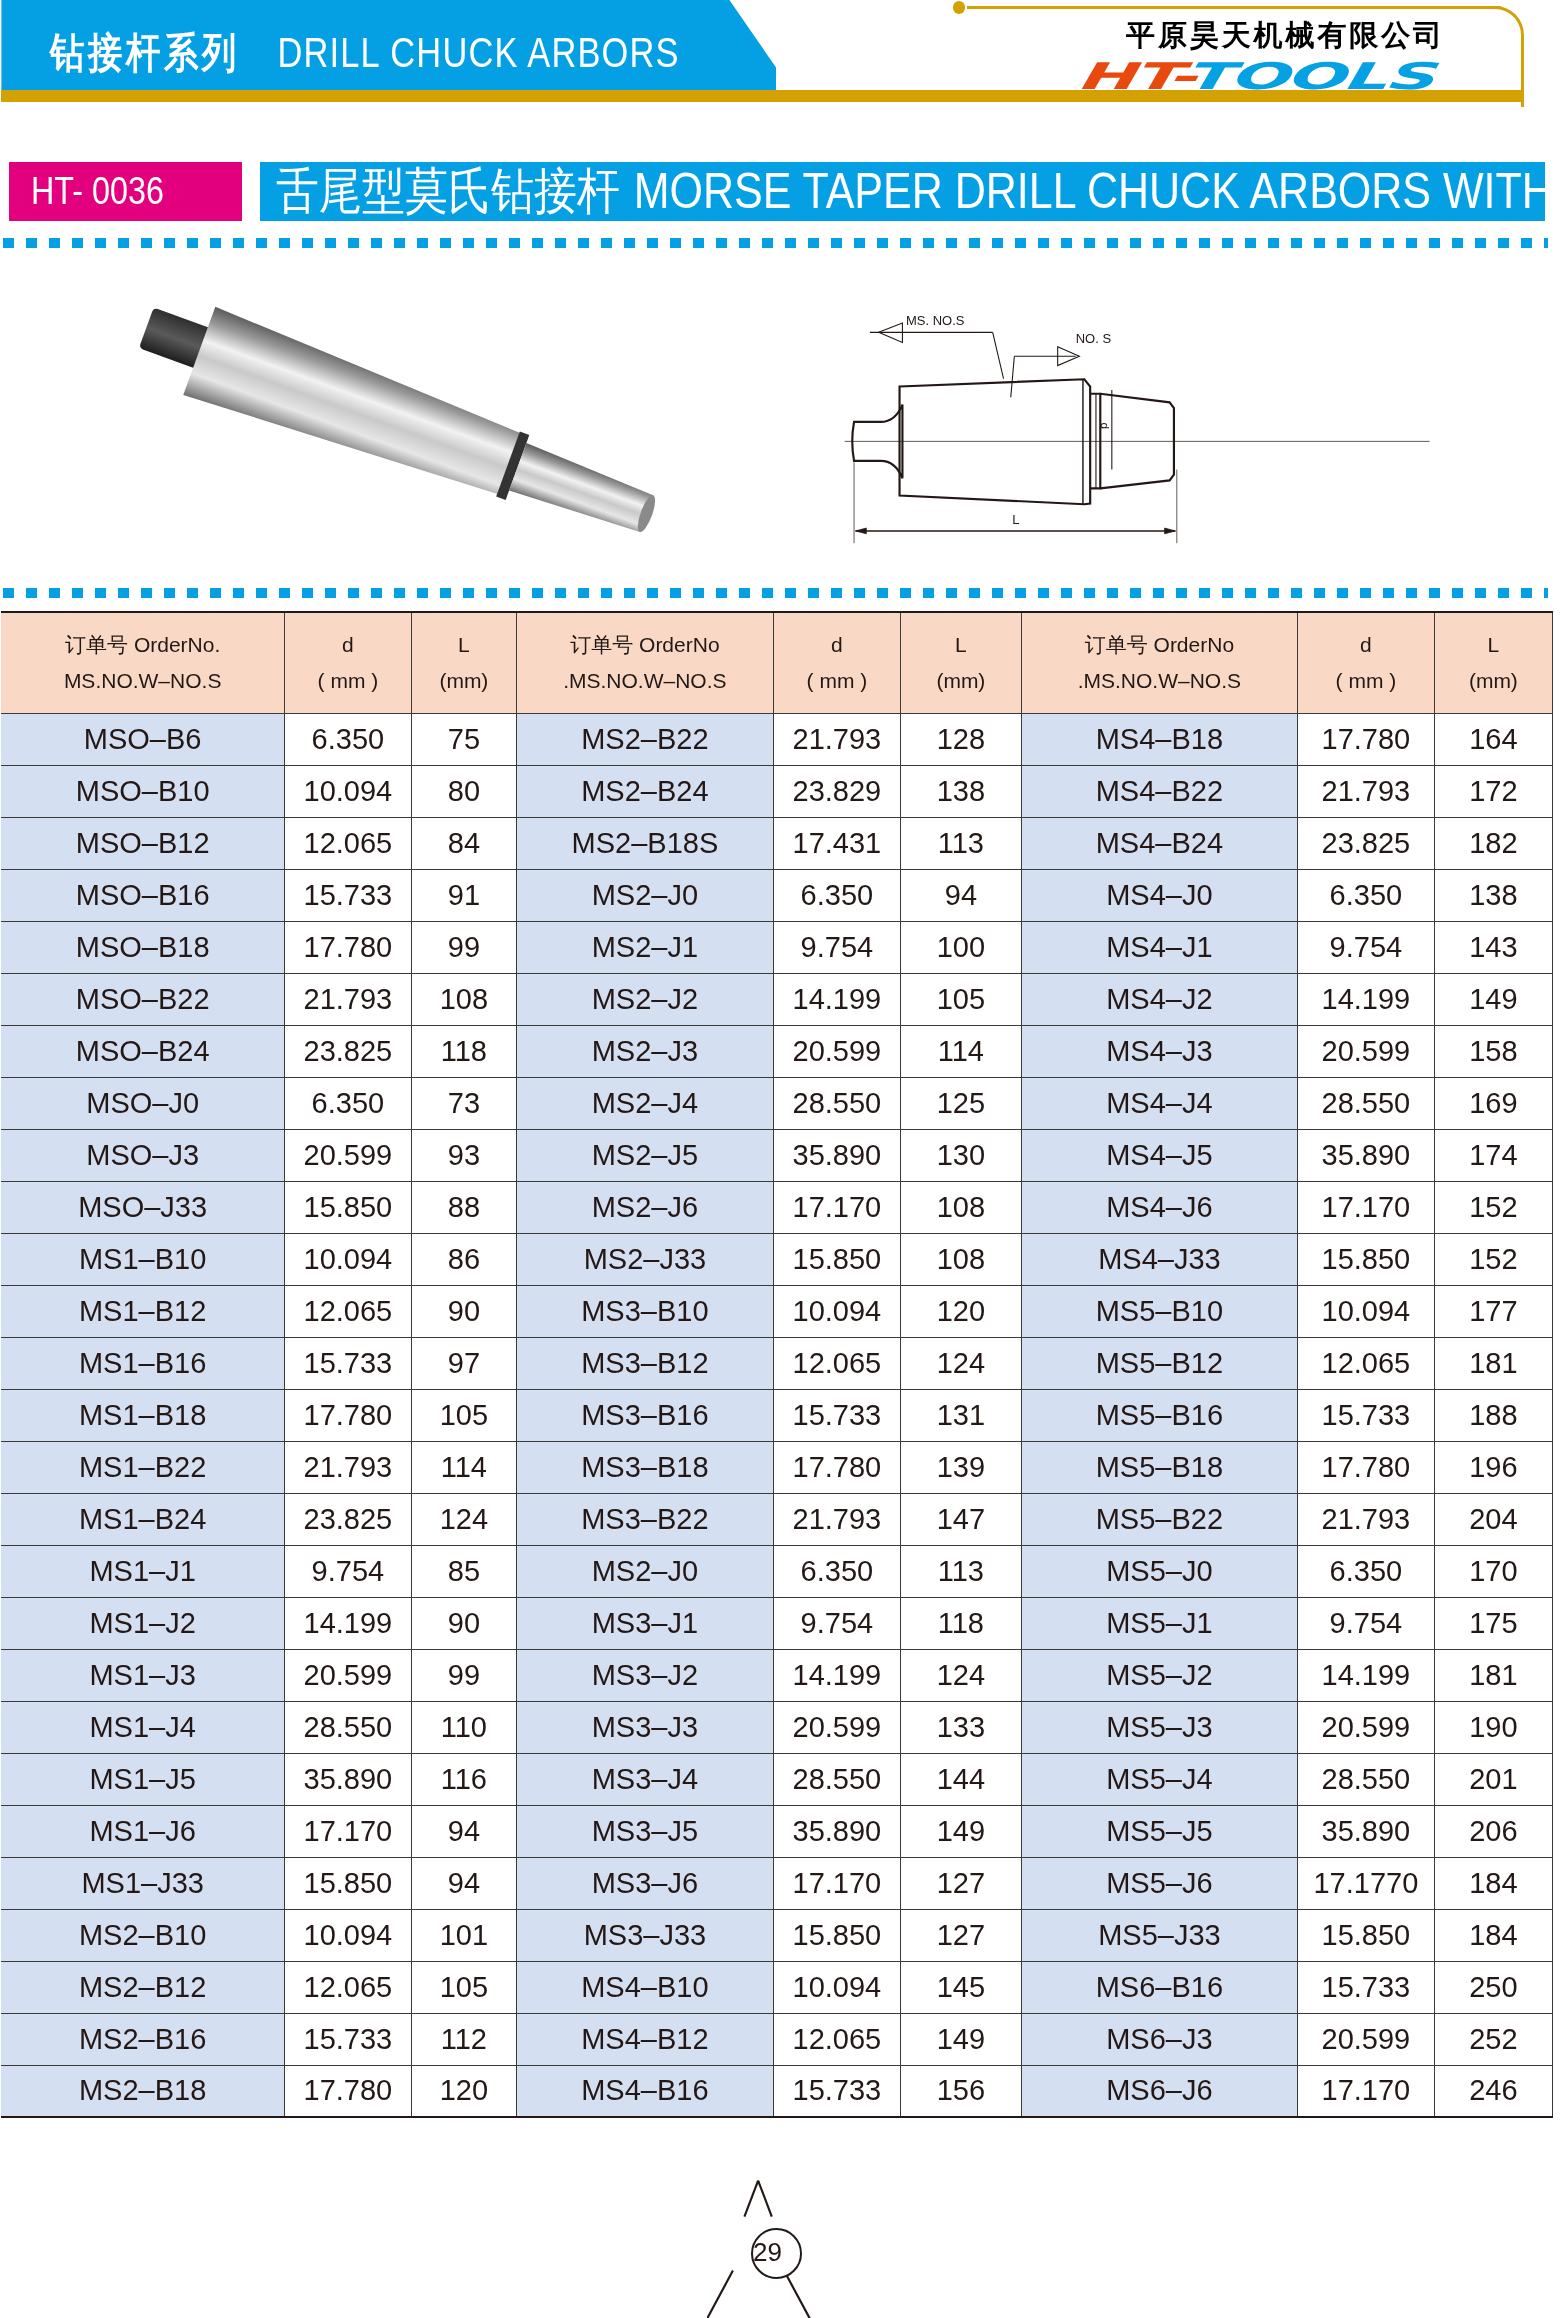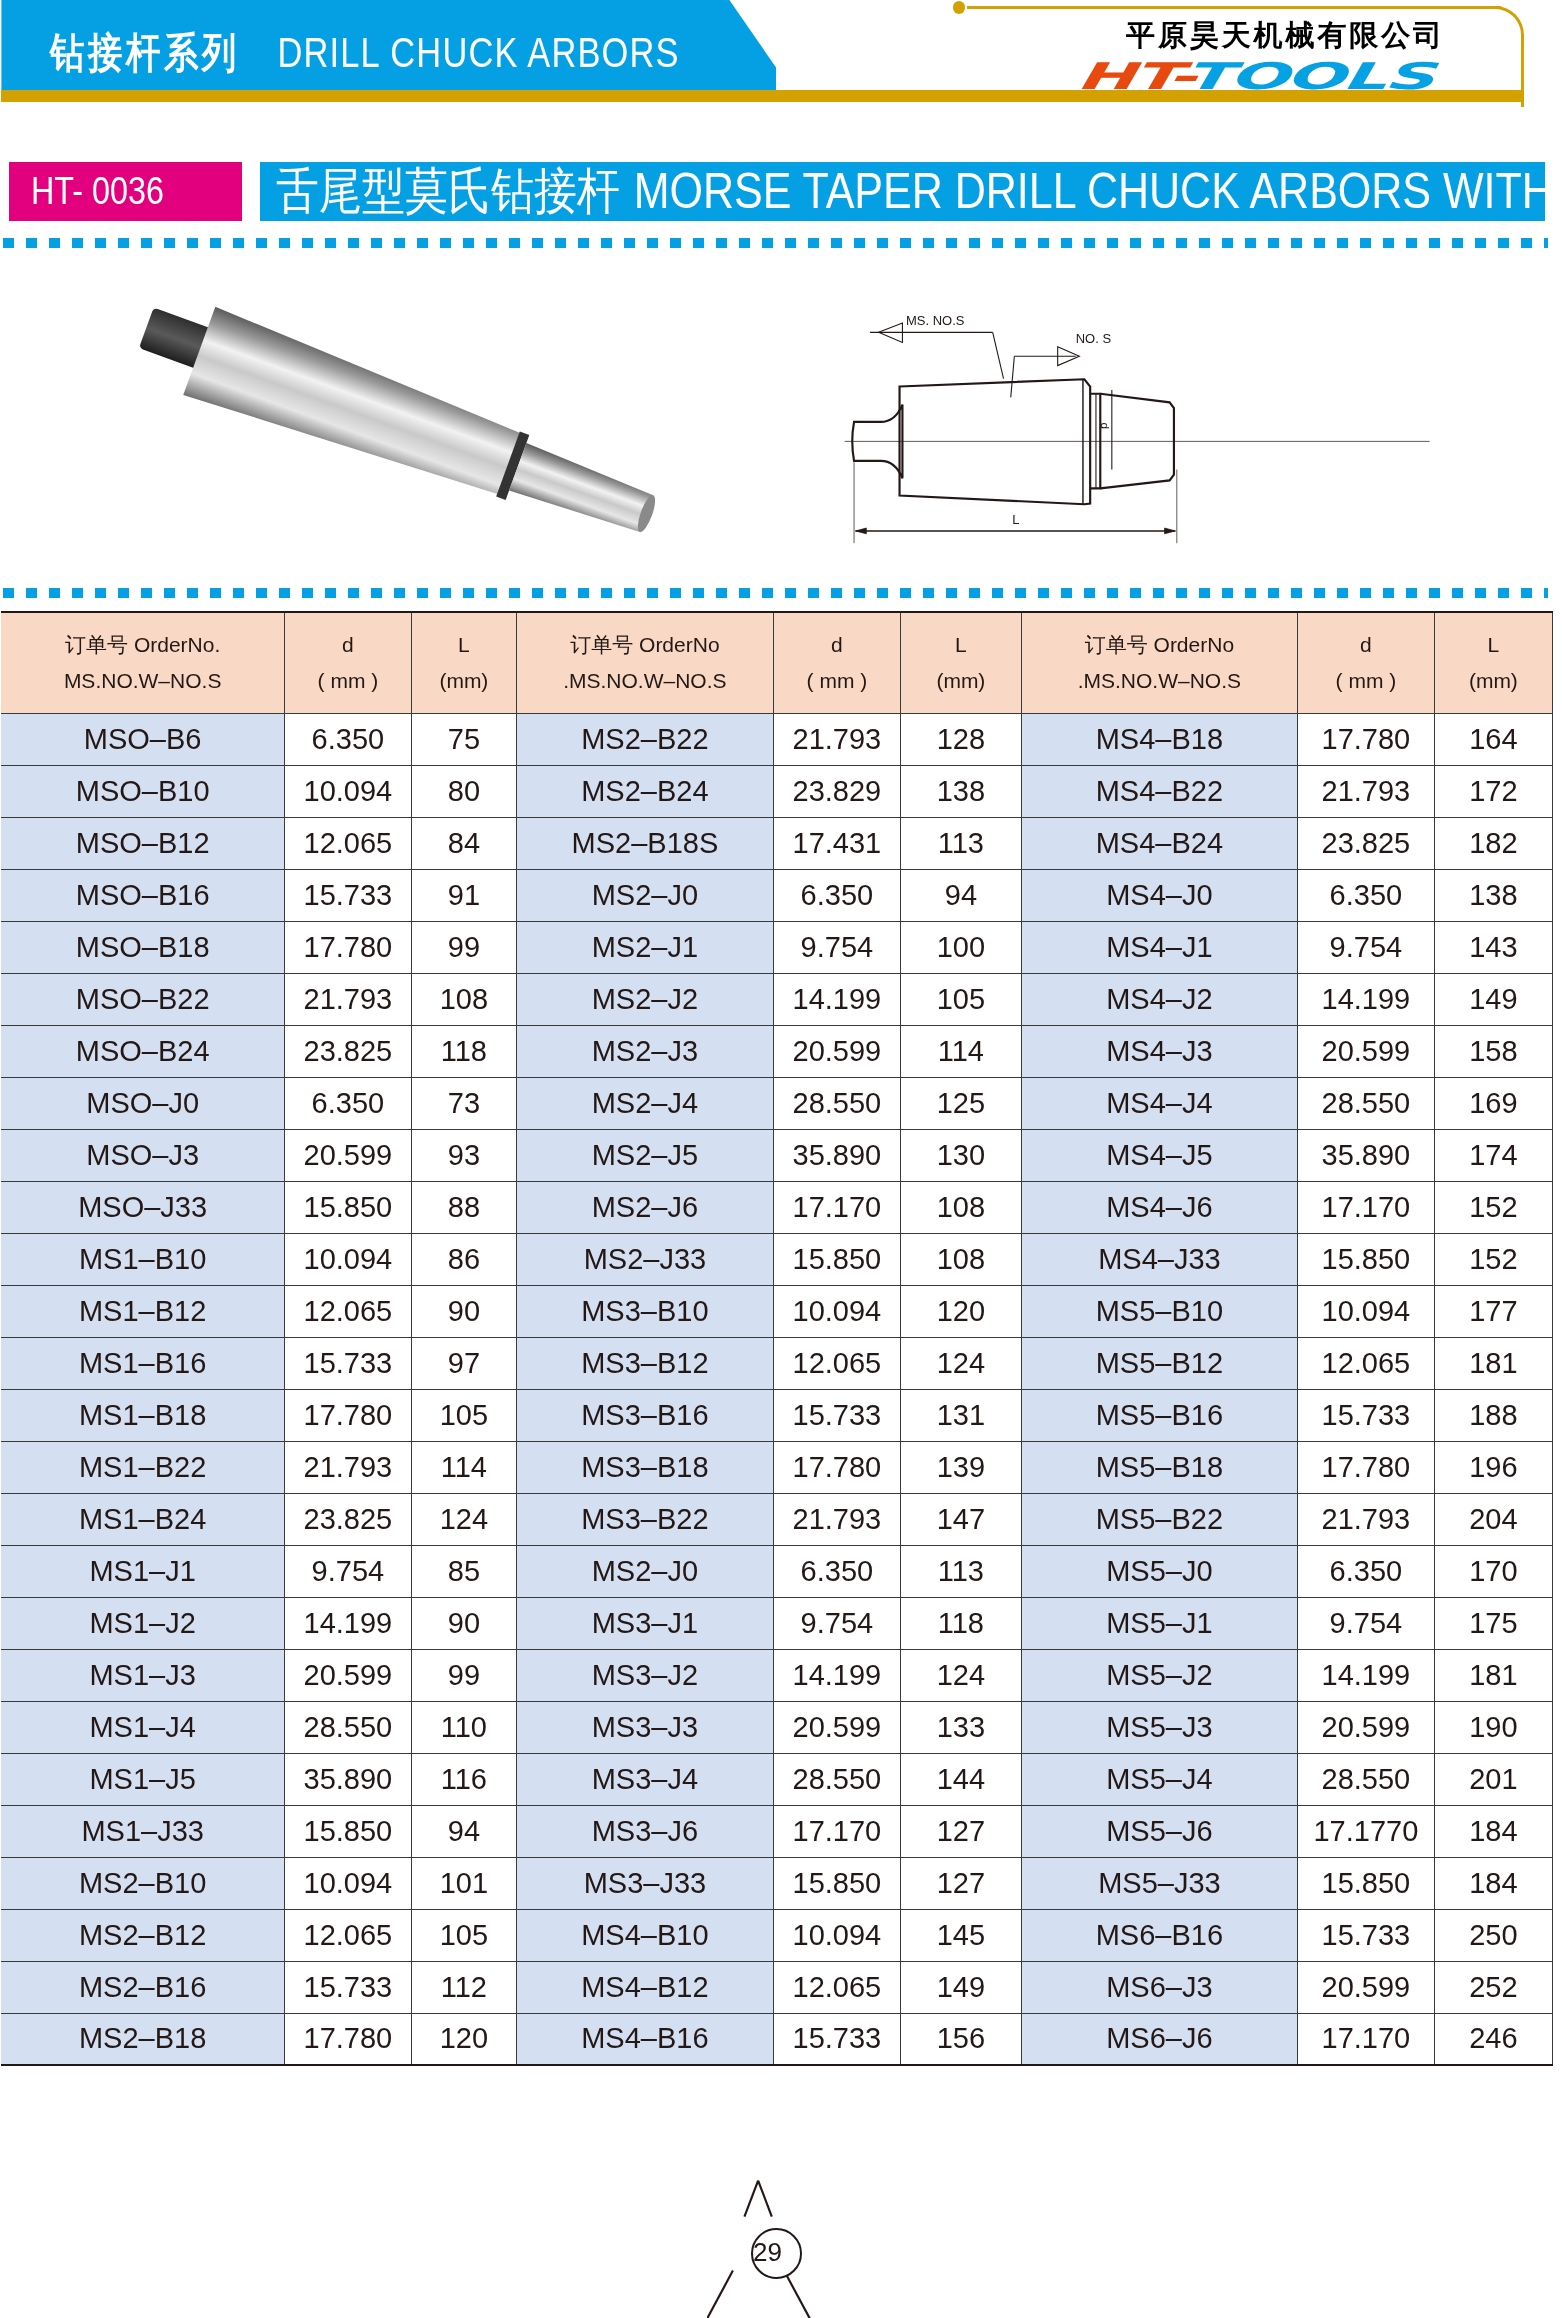--- a/index.html
+++ b/index.html
@@ -434,20 +434,31 @@
         <td>35.890</td>
         <td>116</td>
         <td class="order">MS3–J4</td>
         <td>28.550</td>
         <td>144</td>
         <td class="order">MS5–J4</td>
         <td>28.550</td>
         <td>201</td>
       </tr>
       <tr>
+        <td class="order">MS1–J6</td>
+        <td>17.170</td>
+        <td>94</td>
+        <td class="order">MS3–J5</td>
+        <td>35.890</td>
+        <td>149</td>
+        <td class="order">MS5–J5</td>
+        <td>35.890</td>
+        <td>206</td>
+      </tr>
+      <tr>
         <td class="order">MS1–J33</td>
         <td>15.850</td>
         <td>94</td>
         <td class="order">MS3–J6</td>
         <td>17.170</td>
         <td>127</td>
         <td class="order">MS5–J6</td>
         <td>17.1770</td>
         <td>184</td>
       </tr>

